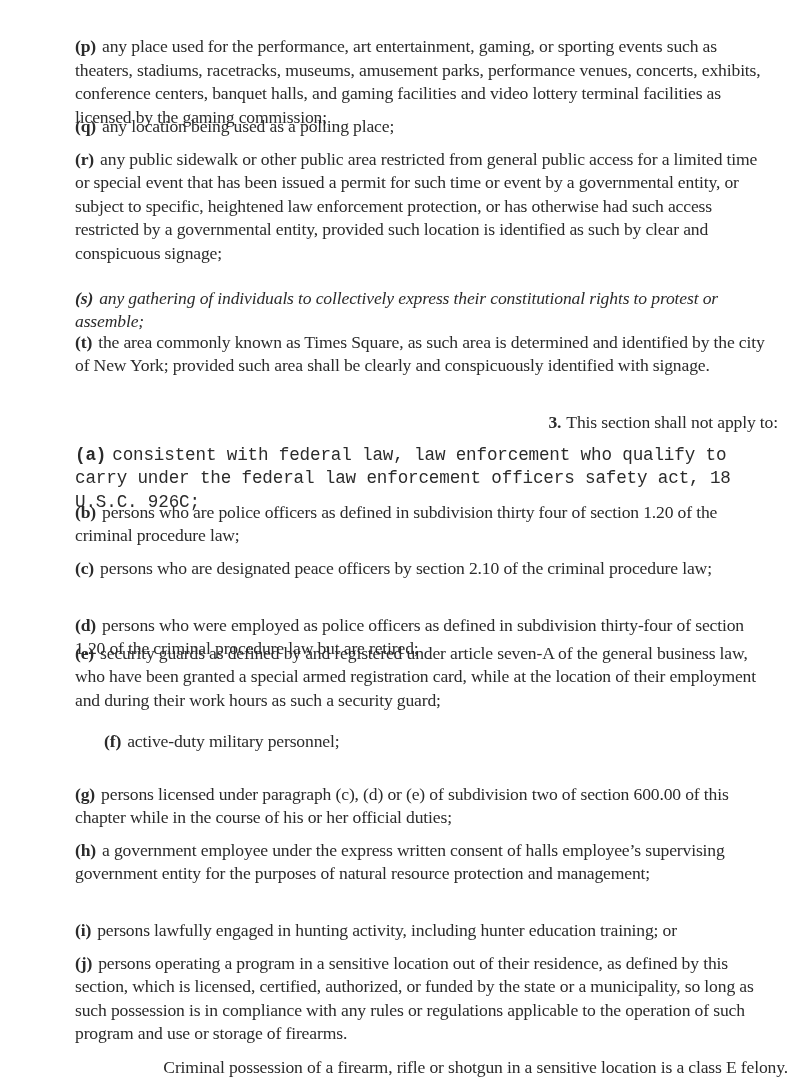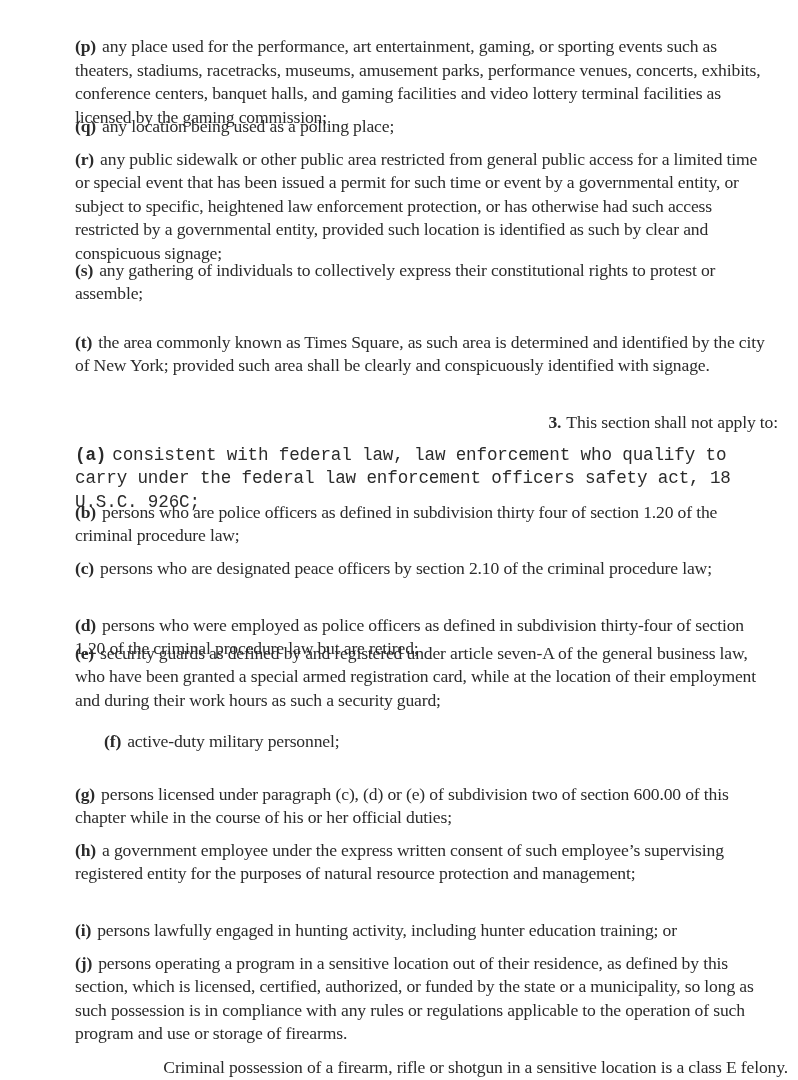--- a/index.html
+++ b/index.html
@@ -56,21 +56,21 @@
 
   <p class="sub" style="top:-13px;margin-top:48px;">
     <span class="lbl">(p)</span><span>any place used for the performance, art entertainment, gaming, or sporting events such as theaters, stadiums, racetracks, museums, amusement parks, performance venues, concerts, exhibits, conference centers, banquet halls, and gaming facilities and video lottery terminal facilities as licensed by the gaming commission;</span>
   </p>
   <p class="sub" style="top:97px;">
     <span class="lbl">(q)</span><span>any location being used as a polling place;</span>
   </p>
   <p class="sub" style="top:130px;">
     <span class="lbl">(r)</span><span>any public sidewalk or other public area restricted from general public access for a limited time or special event that has been issued a permit for such time or event by a governmental entity, or subject to specific, heightened law enforcement protection, or has otherwise had such access restricted by a governmental entity, provided such location is identified as such by clear and conspicuous signage;</span>
   </p>
-  <p class="sub" style="top:241px;">
+  <p class="sub" style="top:269px;font-style:italic;">
     <span class="lbl">(s)</span><span>any gathering of individuals to collectively express their constitutional rights to protest or assemble;</span>
   </p>
   <p class="sub" style="top:313px;">
     <span class="lbl">(t)</span><span>the area commonly known as Times Square, as such area is determined and identified by the city of New York; provided such area shall be clearly and conspicuously identified with signage.</span>
   </p>
 
   <p class="sec" style="top:393px;">
     <span class="num">3.</span><span>This section shall not apply to:</span>
   </p>
 
@@ -89,21 +89,21 @@
   <p class="sub" style="top:624px;">
     <span class="lbl">(e)</span><span>security guards as defined by and registered under article seven-A of the general business law, who have been granted a special armed registration card, while at the location of their employment and during their work hours as such a security guard;</span>
   </p>
   <p class="sub" style="top:712px;margin-left:29px;">
     <span class="lbl">(f)</span><span>active-duty military personnel;</span>
   </p>
   <p class="sub" style="top:765px;">
     <span class="lbl">(g)</span><span>persons licensed under paragraph (c), (d) or (e) of subdivision two of section 600.00 of this chapter while in the course of his or her official duties;</span>
   </p>
   <p class="sub" style="top:821px;">
-    <span class="lbl">(h)</span><span>a government employee under the express written consent of such employee’s supervising registered entity for the purposes of natural resource protection and management;</span>
+    <span class="lbl">(h)</span><span>a government employee under the express written consent of halls employee’s supervising government entity for the purposes of natural resource protection and management;</span>
   </p>
   <p class="sub" style="top:901px;">
     <span class="lbl">(i)</span><span>persons lawfully engaged in hunting activity, including hunter education training; or</span>
   </p>
   <p class="sub" style="top:934px;">
     <span class="lbl">(j)</span><span>persons operating a program in a sensitive location out of their residence, as defined by this section, which is licensed, certified, authorized, or funded by the state or a municipality, so long as such possession is in compliance with any rules or regulations applicable to the operation of such program and use or storage of firearms.</span>
   </p>
 
   <p class="closing" style="top:1038px;text-align:right;">Criminal possession of a firearm, rifle or shotgun in a sensitive location is a class E felony.</p>
 </div>

